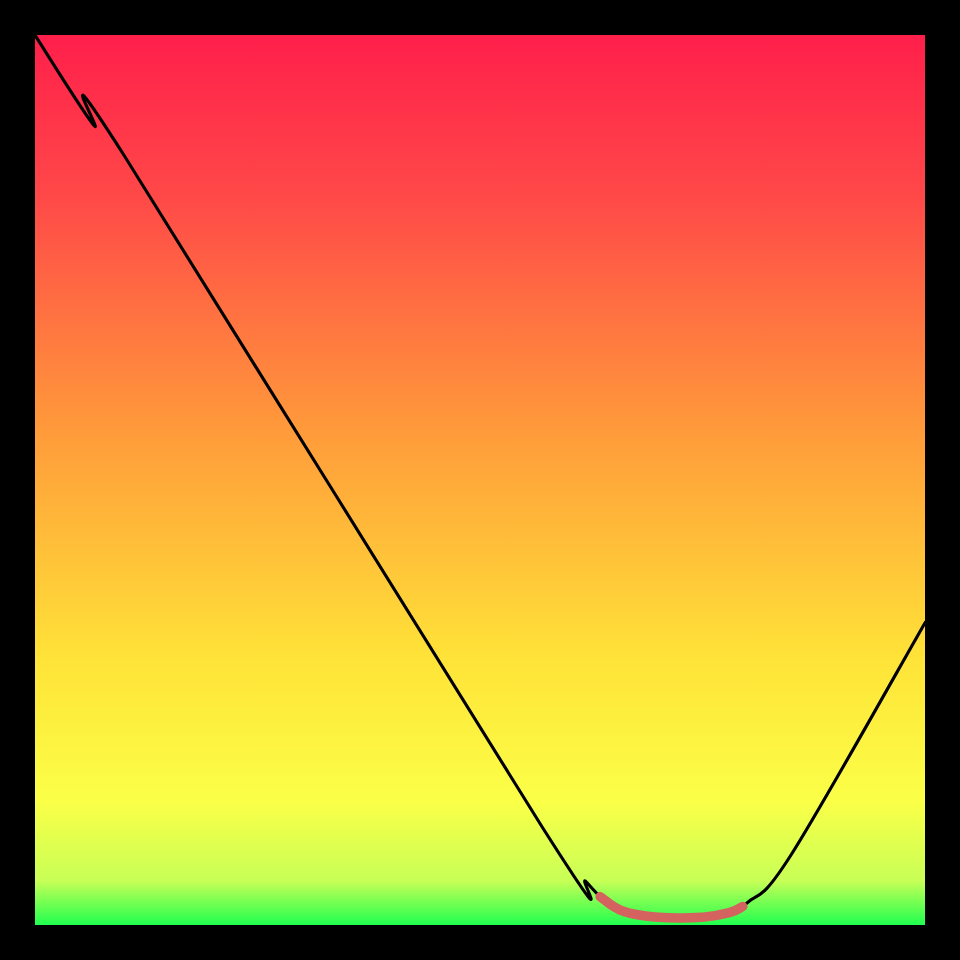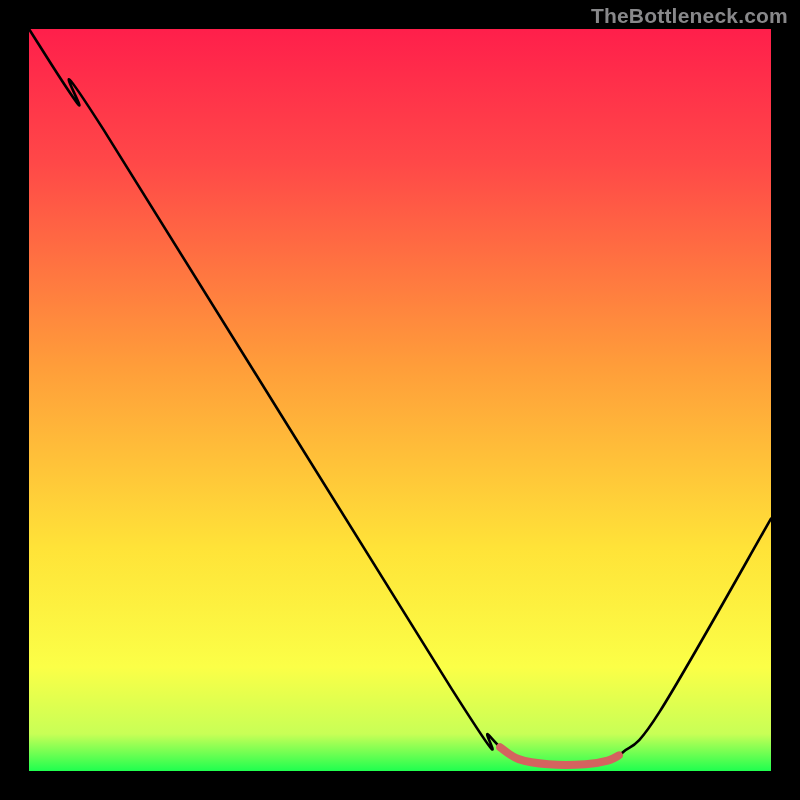--- a/index.html
+++ b/index.html
@@ -68,14 +68,13 @@
             <stop offset="100%" stop-color="#1fff4f"></stop>
           </linearGradient>
       </defs>
       <rect x="0" y="0" width="742" height="742" fill="url(#bg)"></rect>
     </svg>
     <svg class="curve" viewBox="0 0 742 742" preserveAspectRatio="none">
       <path id="main-curve" fill="none" stroke="#000000" stroke-width="2.6" stroke-linecap="round" stroke-linejoin="round" d="M 0 0 C 8.6814 13.355999999999987, 34.874 56.16939999999994, 48.230000000000004 74.19999999999993 C 61.586000000000006 92.23059999999992, 6.752200000000016 -5.342400000000055, 74.2 100.16999999999996 C 141.6478 205.68239999999997, 353.48879999999997 551.26148, 422.93999999999994 660.38 C 492.3911999999999 769.49852, 449.3552 694.3636, 460.04 706.384 C 470.7248 718.4044, 474.2864 722.08472, 482.3 727.16 C 490.3136 732.23528, 491.20400000000006 732.9772800000001, 504.56000000000006 734.58 C 517.916 736.18272, 543.144 736.3311199999999, 556.5 736.064 C 569.856 735.79688, 572.082 735.36652, 578.76 733.096 C 585.438 730.82548, 584.2508 732.5320800000001, 593.6 723.45 C 602.9492 714.36792, 603.9879999999999 724.7114, 630.6999999999999 682.64 C 657.4119999999999 640.5686, 721.966 524.4456, 742 489.71999999999997"></path>
       <path id="highlight-curve" fill="none" stroke="#d4635f" stroke-width="8" stroke-linecap="round" stroke-linejoin="round" d="M 471.17 718.256 C 474.509 720.39296, 481.03860000000003 727.0561200000001, 489.72 730.128 C 498.4014 733.19988, 507.3796 734.38708, 519.4 735.322 C 531.4204 736.25692, 545.8152 735.9898000000001, 556.5 735.322 C 567.1848 734.6542, 572.7498 733.2147199999999, 578.76 731.612 C 584.7701999999999 730.00928, 587.8866 727.35292, 589.89 726.418"></path>
     </svg>
   </div>
-  <div class="watermark">TheBottleneck.com</div>
 </div>
 
 </body></html>

